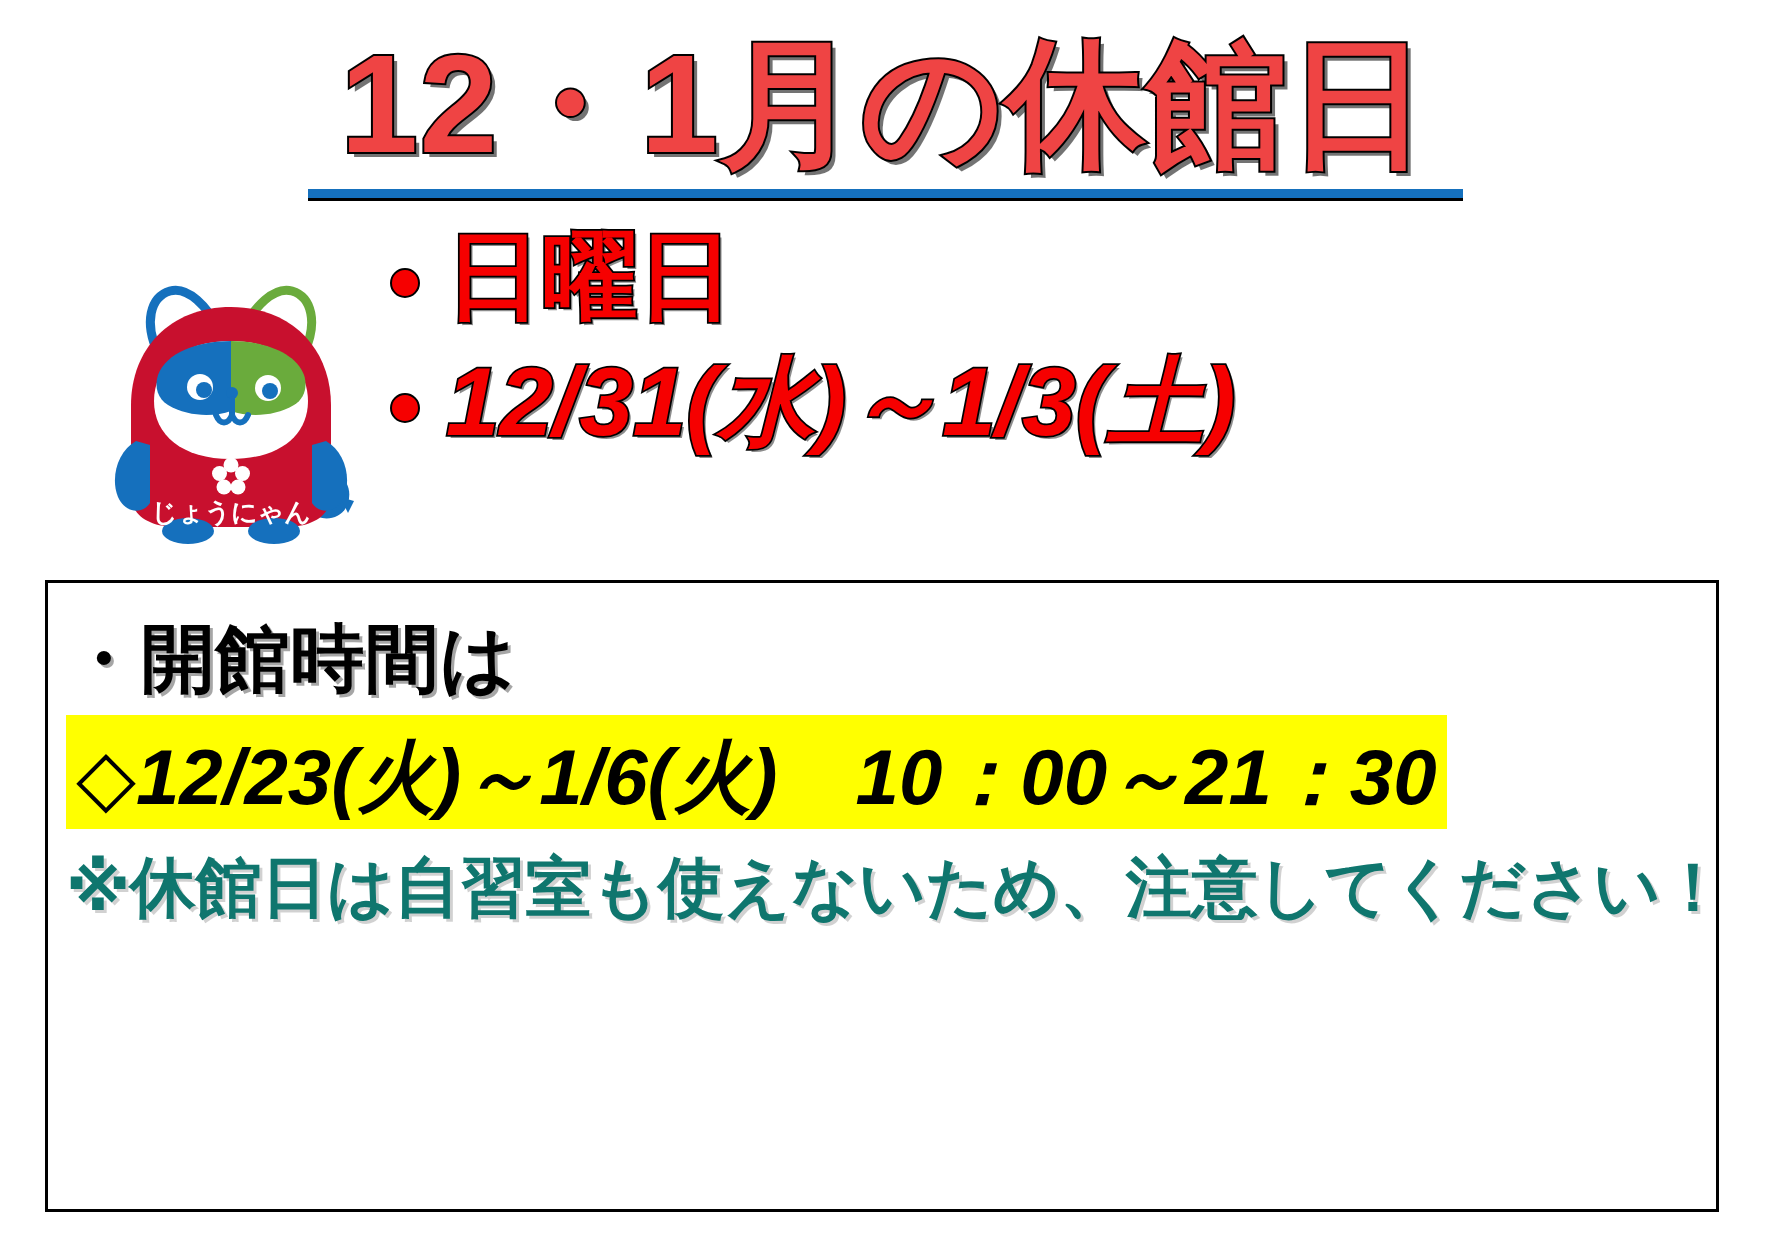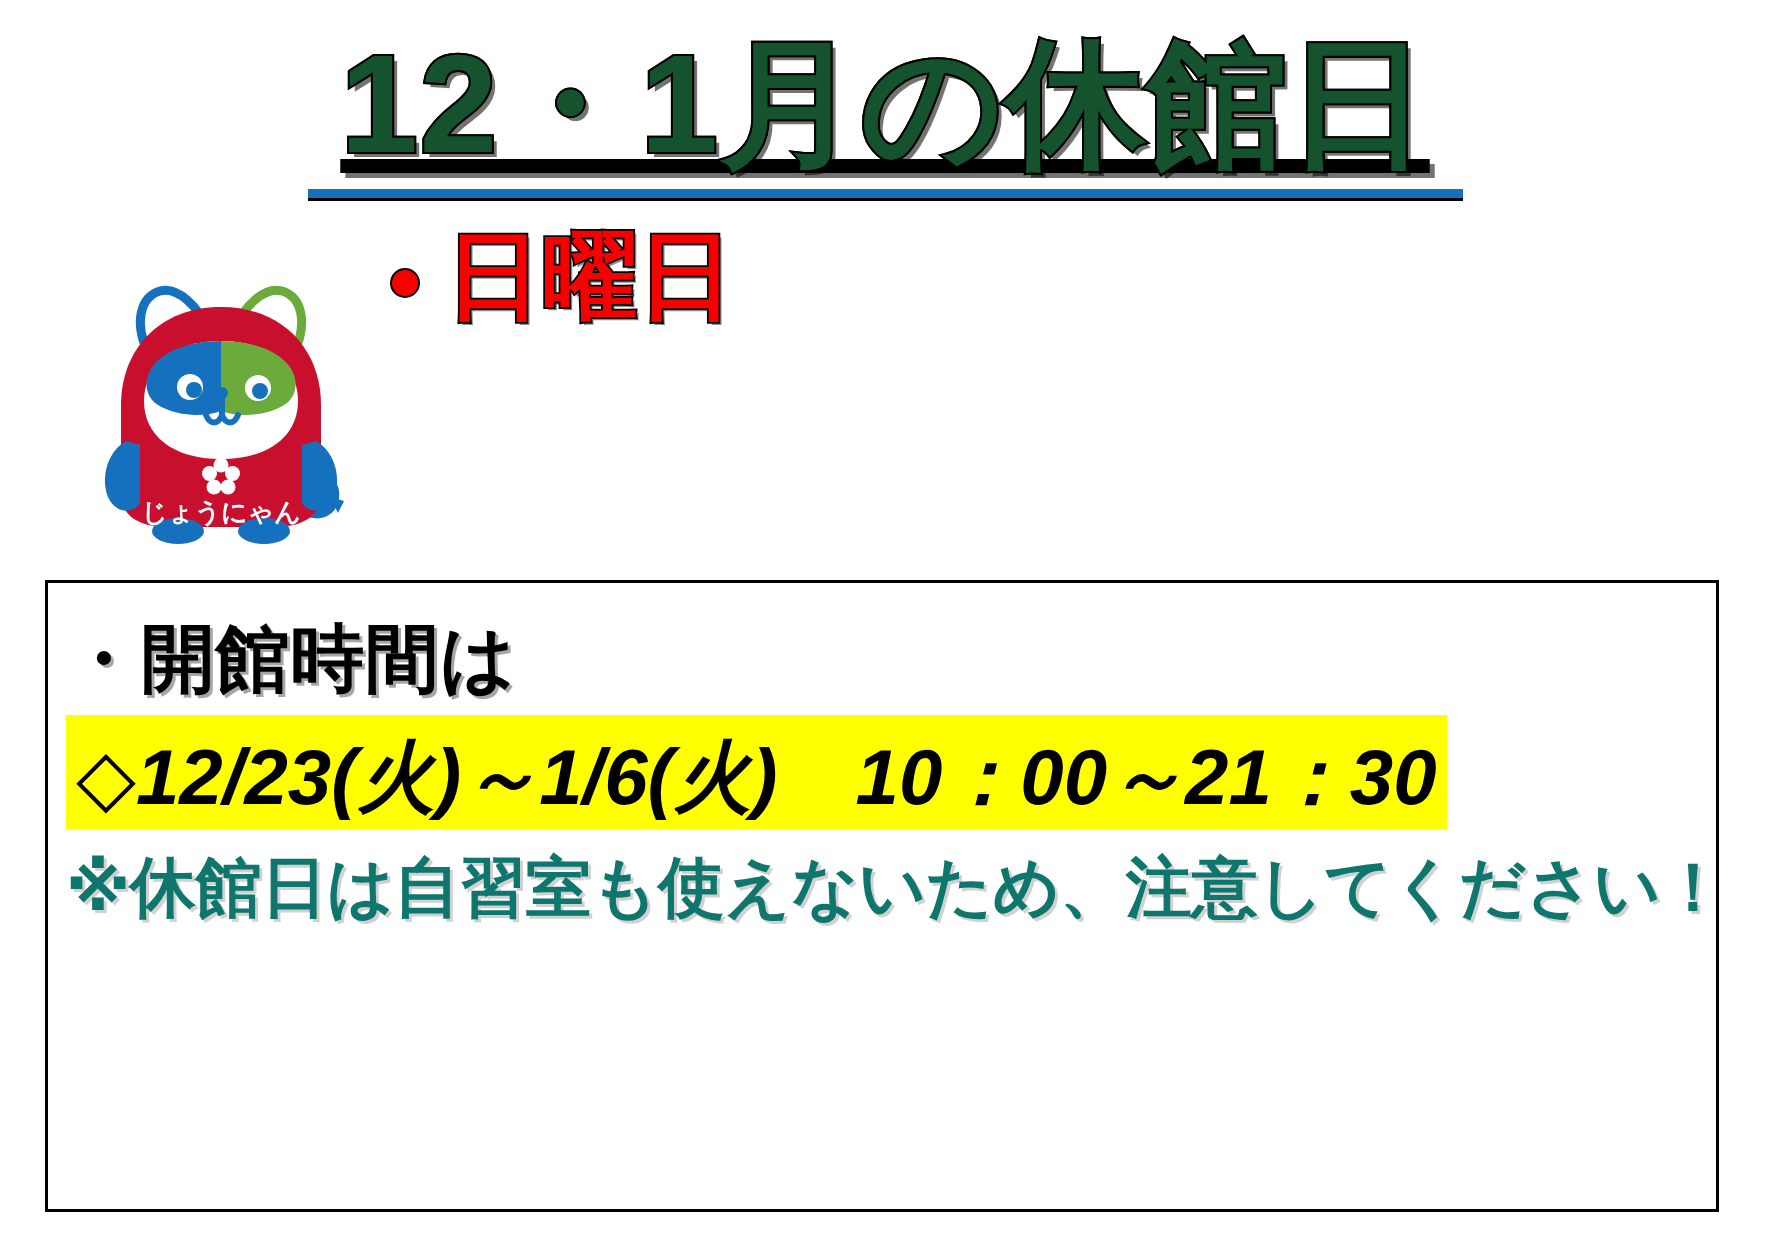--- a/index.html
+++ b/index.html
@@ -24,27 +24,26 @@
     top: 28px;
     width: 1770px;
     text-align: center;
   }
   .title-text {
     display: inline-block;
     font-size: 140px;
     line-height: 1.08;
     font-weight: 700;
     letter-spacing: 0.01em;
-    color: #14532d;
+    color: #ef4444;
     -webkit-text-stroke: 4px #000000;
     paint-order: stroke fill;
     text-shadow: 5px 5px 0 rgba(0,0,0,0.55);
     white-space: nowrap;
     padding: 0 14px 6px 14px;
-    text-decoration: underline;
   }
   .title-rule {
     width: 1155px;
     height: 9px;
     background: #1570bd;
     border-bottom: 3px solid #000;
     margin: 4px auto 0 auto;
   }
 
   
@@ -78,21 +77,21 @@
     -webkit-text-stroke: 3.5px #000000;
     paint-order: stroke fill;
     text-shadow: 3px 3px 0 rgba(0,0,0,0.45);
     font-style: italic;
   }
   .red-text.upright { font-style: normal; }
 
   
   .mascot {
     position: absolute;
-    left: 86px;
+    left: 96px;
     top: 245px;
     width: 270px;
     height: 300px;
   }
 
   
   .info-box {
     position: absolute;
     left: 45px;
     top: 580px;
@@ -196,20 +195,24 @@
   </svg>
 </div>
 
 <div class="red-lines">
 
   <div class="red-line">
     <span class="red-dot"></span>
     <span class="red-text upright">日曜日</span>
   </div>
 
+  <div class="red-line">
+    <span class="red-dot"></span>
+    <span class="red-text">12/31(水)～1/3(土)</span>
+  </div>
 
 </div>
 
 <div class="info-box">
 
   <div class="blk-line">・開館時間は</div>
 
 
   <div class="hl-line">◇12/23(火)～1/6(火)　10：00～21：30</div>
 

